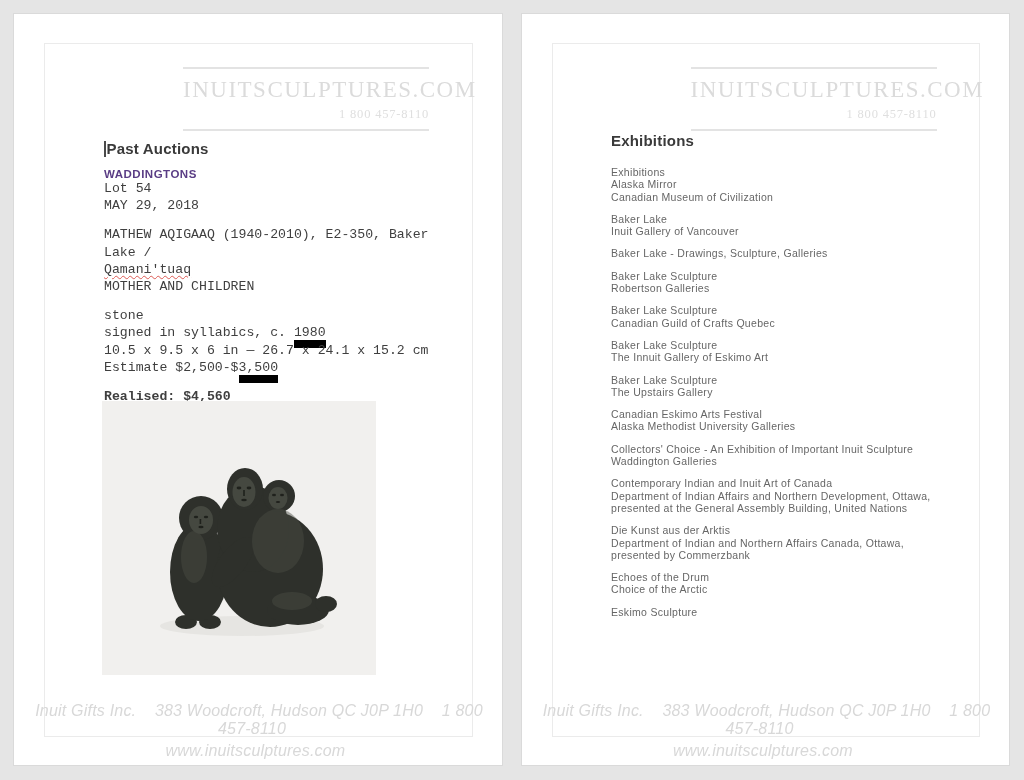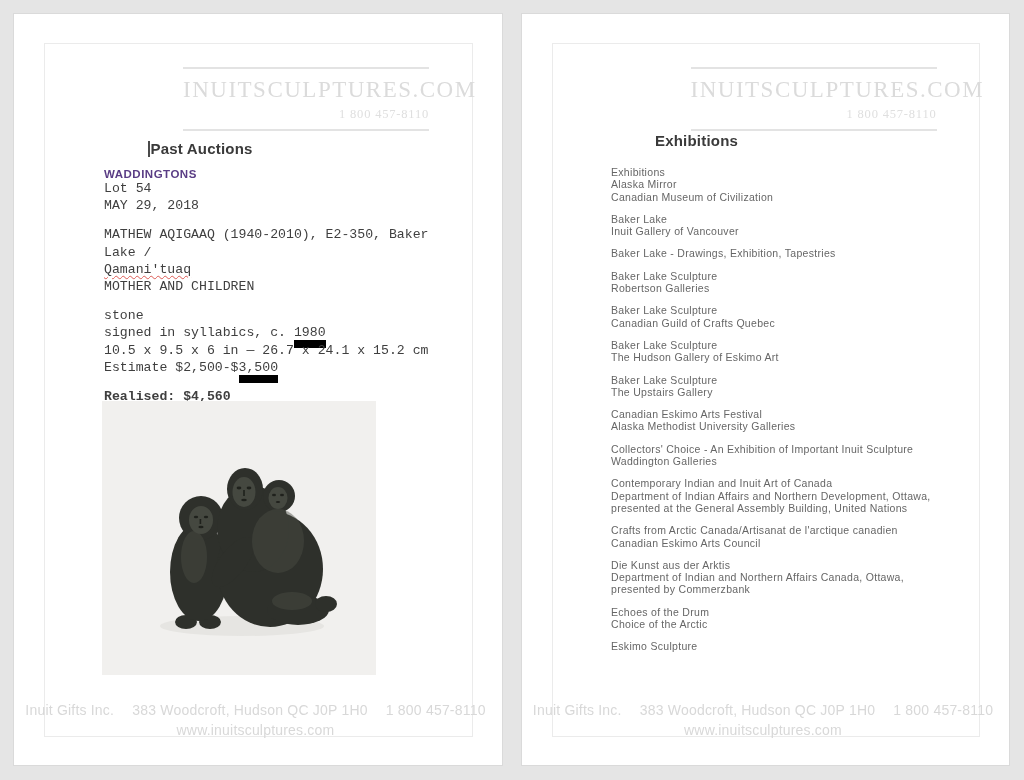--- a/index.html
+++ b/index.html
@@ -52,21 +52,20 @@
   }
   
   .section-heading {
     font-family:"Liberation Sans", sans-serif;
     font-size:15px;
     font-weight:bold;
     letter-spacing:0.2px;
     color:#3a3a3a;
     display:flex;
     align-items:center;
-    margin-left:44px;
   }
   .caret {
     display:inline-block;
     width:1.5px; height:16px;
     background:#4a4a4a;
     margin-right:1px;
   }
   
   .content-left {
     position:absolute;
@@ -114,23 +113,24 @@
     font-size:10.5px;
     line-height:12.3px;
     letter-spacing:0.3px;
     color:#666666;
   }
   
   .page-footer {
     position:absolute;
     top:688px; left:0; right:5px;
     text-align:center;
-    font-size:14px;
+    font-size:16px;
     letter-spacing:0.2px;
     color:#d8d8d8;
+    font-style:italic;
   }
   .footer-line1 .seg { margin:0 7px; }
   .footer-line2 { margin-top:4px; }
 </style>
 </head>
 <body>
 
 <div class="page page-left">
   <div class="inner-frame"></div>
 
@@ -246,54 +246,50 @@
         <div class="ex-group">
           <div class="ex-line">Exhibitions</div>
           <div class="ex-line">Alaska Mirror</div>
           <div class="ex-line">Canadian Museum of Civilization</div>
         </div>
         <div class="ex-group">
           <div class="ex-line">Baker Lake</div>
           <div class="ex-line">Inuit Gallery of Vancouver</div>
         </div>
         <div class="ex-group">
-          <div class="ex-line">Baker Lake - Drawings, Exhibition, Tapestries</div>
+          <div class="ex-line">Baker Lake - Drawings, Sculpture, Galleries</div>
         </div>
         <div class="ex-group">
           <div class="ex-line">Baker Lake Sculpture</div>
           <div class="ex-line">Robertson Galleries</div>
         </div>
         <div class="ex-group">
           <div class="ex-line">Baker Lake Sculpture</div>
           <div class="ex-line">Canadian Guild of Crafts Quebec</div>
         </div>
         <div class="ex-group">
           <div class="ex-line">Baker Lake Sculpture</div>
-          <div class="ex-line">The Hudson Gallery of Eskimo Art</div>
+          <div class="ex-line">The Innuit Gallery of Eskimo Art</div>
         </div>
         <div class="ex-group">
           <div class="ex-line">Baker Lake Sculpture</div>
           <div class="ex-line">The Upstairs Gallery</div>
         </div>
         <div class="ex-group">
           <div class="ex-line">Canadian Eskimo Arts Festival</div>
           <div class="ex-line">Alaska Methodist University Galleries</div>
         </div>
         <div class="ex-group">
           <div class="ex-line">Collectors' Choice - An Exhibition of Important Inuit Sculpture</div>
           <div class="ex-line">Waddington Galleries</div>
         </div>
         <div class="ex-group">
           <div class="ex-line">Contemporary Indian and Inuit Art of Canada</div>
           <div class="ex-line">Department of Indian Affairs and Northern Development, Ottawa,</div>
           <div class="ex-line">presented at the General Assembly Building, United Nations</div>
-        </div>
-        <div class="ex-group">
-          <div class="ex-line">Crafts from Arctic Canada/Artisanat de l'arctique canadien</div>
-          <div class="ex-line">Canadian Eskimo Arts Council</div>
         </div>
         <div class="ex-group">
           <div class="ex-line">Die Kunst aus der Arktis</div>
           <div class="ex-line">Department of Indian and Northern Affairs Canada, Ottawa,</div>
           <div class="ex-line">presented by Commerzbank</div>
         </div>
         <div class="ex-group">
           <div class="ex-line">Echoes of the Drum</div>
           <div class="ex-line">Choice of the Arctic</div>
         </div>

